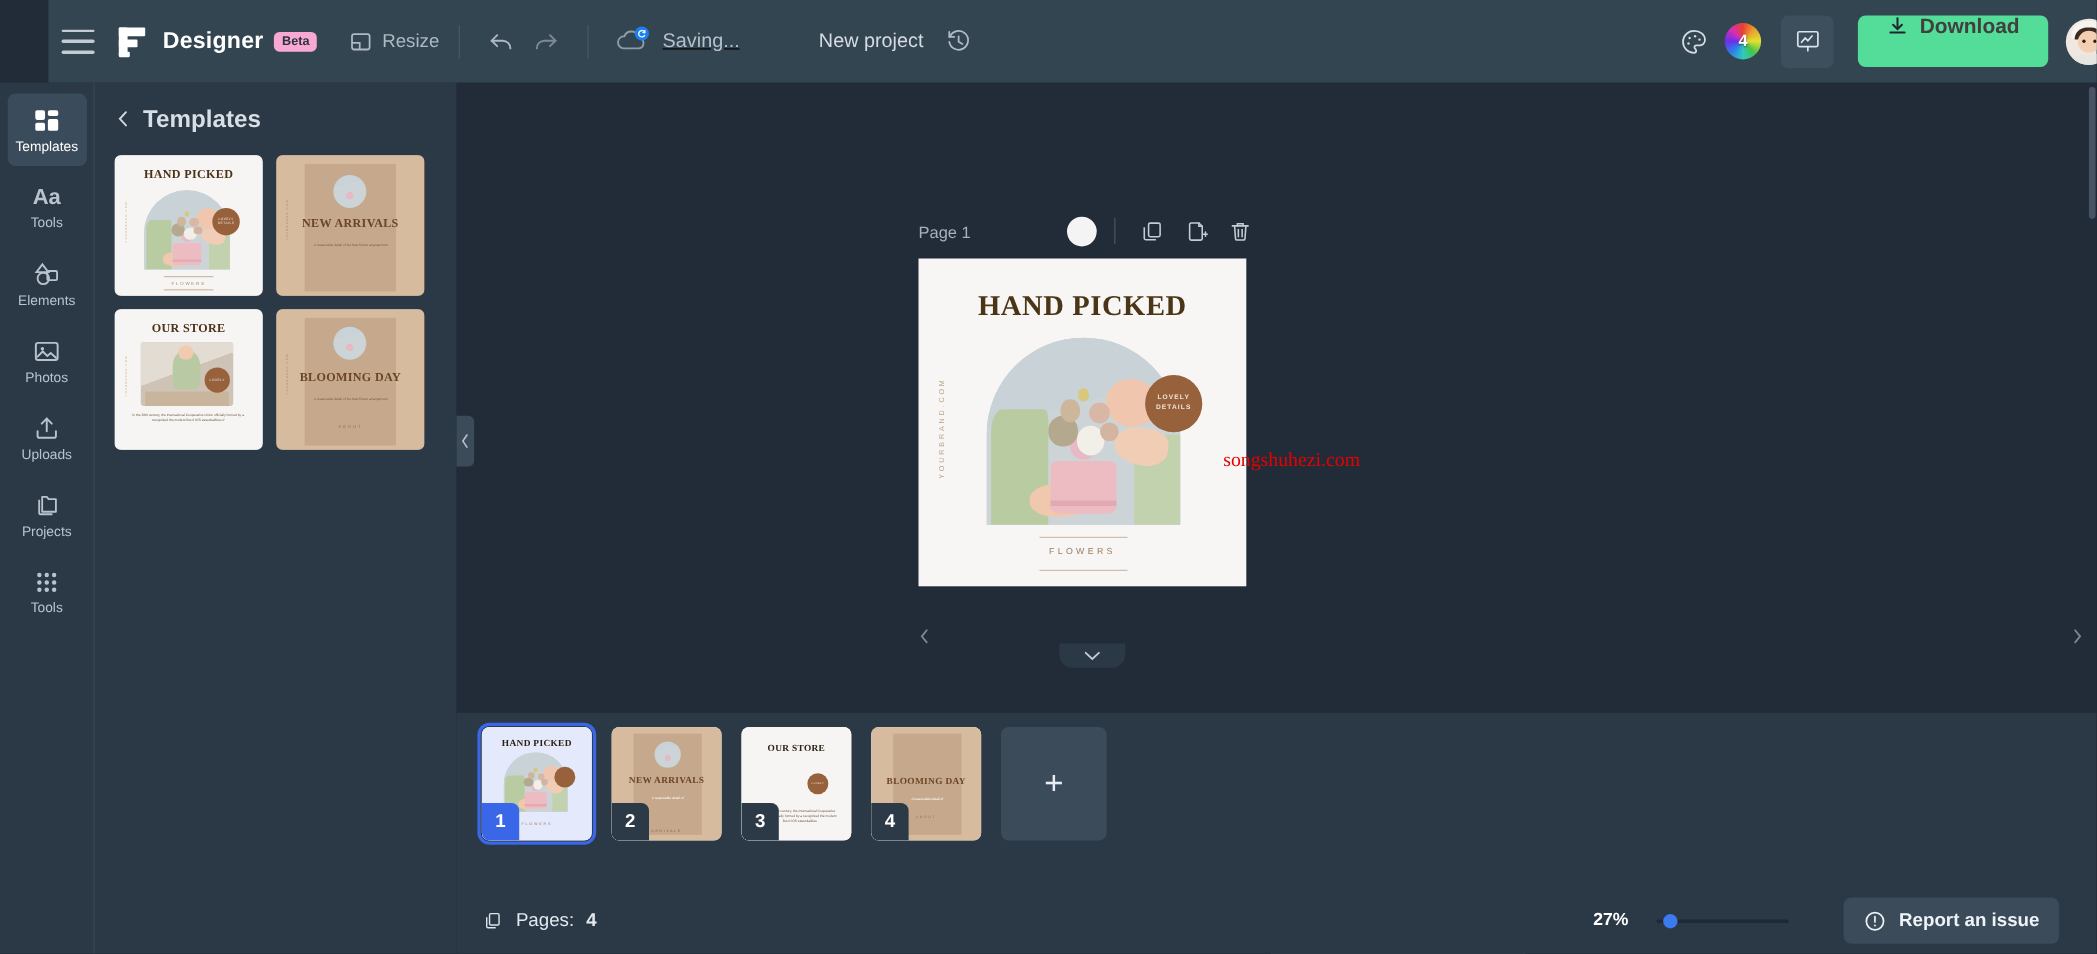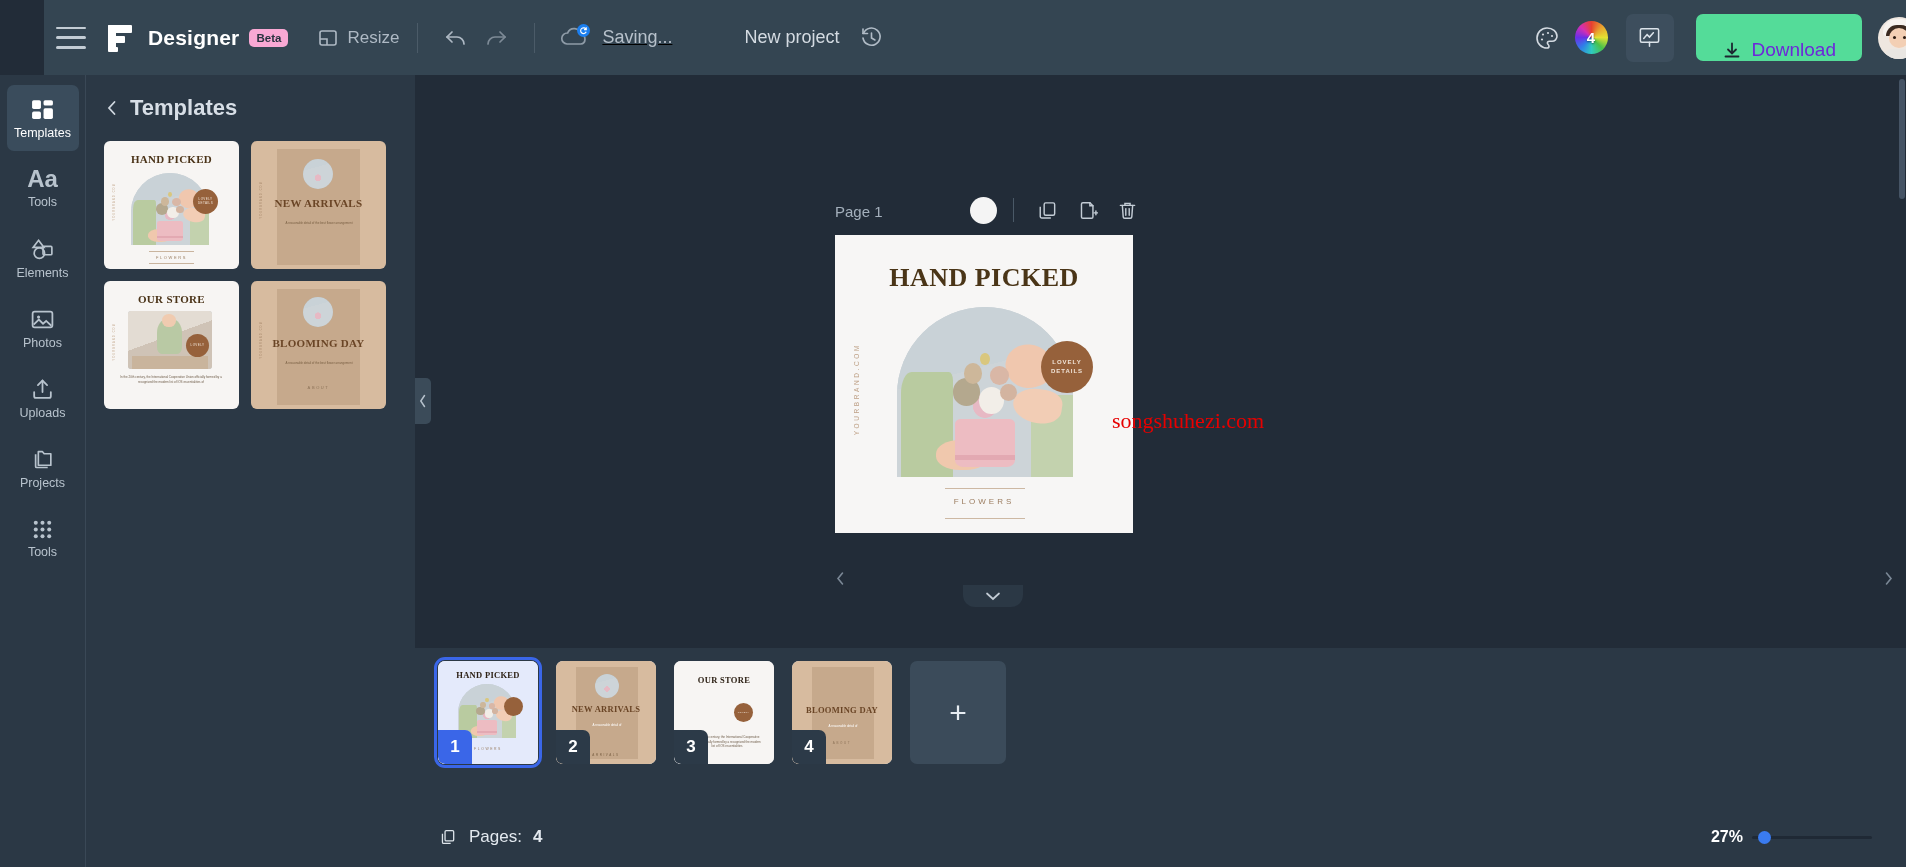--- a/index.html
+++ b/index.html
@@ -65,22 +65,22 @@
     cursor: pointer; margin-right: 18px;
   }
   .colorwheel span { color: #fff; font-size: 15px; font-weight: bold; text-shadow: 0 1px 2px rgba(0,0,0,.5); }
   .present-btn {
     width: 48px; height: 48px; border-radius: 7px; background: #3d4e5d;
     display: flex; align-items: center; justify-content: center; cursor: pointer;
     margin-right: 22px;
   }
   .download-btn {
     height: 47px; background: #54dc99; border: none; border-radius: 7px;
-    color: #6d28d9; font-size: 19px; font-weight: normal;
-    display: flex; align-items: flex-end; justify-content: center; gap: 10px;
+    color: #404040; font-size: 19px; font-weight: bold;
+    display: flex; align-items: flex-start; justify-content: center; gap: 10px;
     padding: 0 26px; cursor: pointer;
   }
   .avatar-wrap { display: flex; align-items: center; margin-left: 16px; margin-right: 8px; cursor: pointer; }
   .avatar {
     width: 42px; height: 42px; border-radius: 50%; overflow: hidden;
     background: #efe7e0; position: relative;
   }
   .avatar .hat { position:absolute; left:5px; top:2px; width:32px; height:17px; background:#f7f3ef; border-radius:16px 16px 4px 4px; }
   .avatar .face { position:absolute; left:11px; top:11px; width:20px; height:20px; background:#f3cfb4; border-radius:50%; }
   .avatar .hair { position:absolute; left:8px; top:8px; width:26px; height:11px; background:#3b2a20; border-radius:13px 13px 0 0; }
@@ -222,21 +222,21 @@
     display: flex; flex-direction: column; align-items: center; justify-content: center;
     font-size: 6px; font-weight: bold; letter-spacing: 1px; line-height: 1.5;
   }
   .ab-rule { position: absolute; left: 110px; width: 80px; height: 1px; background: #cdb8a3; }
   .ab-cap {
     position: absolute; left: 0; right: 0; text-align: center;
     font-size: 8px; letter-spacing: 3px; color: #9b7c5f;
   }
   .watermark {
     position: absolute; left: 697px; top: 333px;
-    color: #e60000; font-family: "Liberation Serif", serif; font-size: 22px;
+    color: #e60000; font-family: "Liberation Serif", serif; font-size: 18px;
     z-index: 9; pointer-events: none;
   }
 
   .hscroll-left { position: absolute; left: 420px; top: 496px; color: #7b8896; font-size: 14px; cursor: pointer; }
   .hscroll-right { position: absolute; right: 12px; top: 496px; color: #7b8896; font-size: 14px; cursor: pointer; }
 
   .chevron-bar {
     position: absolute; left: 963px; top: 585px; width: 60px; height: 22px;
     background: #2b3845; border-radius: 0 0 12px 12px;
     display: flex; align-items: center; justify-content: center; cursor: pointer;
@@ -259,21 +259,21 @@
     display: flex; align-items: center; justify-content: center; cursor: pointer;
     color: #e6ecf2; font-size: 30px; font-weight: 300;
   }
 
   .strip-bottom {
     position: absolute; left: 0; right: 16px; bottom: 0; height: 60px;
     display: flex; align-items: center; padding: 0 18px 0 24px;
   }
   .pages-count { display: flex; align-items: center; gap: 11px; color: #e3e9ef; font-size: 17px; }
   .pages-count b { font-weight: bold; }
-  .zoom-wrap { margin-left: auto; display: flex; align-items: center; gap: 9px; }
+  .zoom-wrap { margin-left: auto; display: flex; align-items: center; gap: 26px; }
   .zoom-val { color: #fff; font-size: 16px; font-weight: bold; }
   .zoom-track { width: 120px; height: 3px; background: #1f2935; border-radius: 3px; position: relative; cursor: pointer; }
   .zoom-knob { position: absolute; left: 6px; top: -5px; width: 13px; height: 13px; border-radius: 50%; background: #3a7bf0; }
   .report-btn {
     margin-left: 24px; height: 42px; background: #3b4b59; border: none; border-radius: 7px;
     color: #eef3f7; font-size: 17px; font-weight: bold; display: flex; align-items: center;
     gap: 11px; padding: 0 18px; cursor: pointer;
   }
 
   .right-scrollbar {
@@ -411,21 +411,21 @@
         <rect x="2" y="3" width="8.5" height="8.5" rx="1.6"></rect>
         <rect x="13" y="3" width="9" height="5.2" rx="1.6"></rect>
         <rect x="2" y="14" width="8.5" height="7" rx="1.6"></rect>
         <rect x="13" y="10.8" width="9" height="10.2" rx="1.6"></rect>
       </svg>
     </span>
     <span class="lbl">Templates</span>
   </div>
 
   <div class="rail-item">
-    <span style="font-size:24px;line-height:24px;font-weight:bold;text-align:right;">Aa</span>
+    <span style="font-size:20px;line-height:24px;font-weight:bold;text-align:right;">Aa</span>
     <span class="lbl">Tools</span>
   </div>
 
   <div class="rail-item">
     <span>
       <svg width="25" height="25" viewBox="0 0 24 24" fill="none" stroke="currentColor" stroke-width="1.6">
         <path d="M8.2 3.2L13.4 10H3z"></path>
         <rect x="12.5" y="9" width="8.5" height="8" rx="1"></rect>
         <circle cx="9" cy="15.5" r="5"></circle>
       </svg>
@@ -740,15 +740,25 @@
       </span>
       <span>Pages:</span>
       <b>4</b>
     </div>
 
     <div class="zoom-wrap">
       <span class="zoom-val">27%</span>
       <div class="zoom-track">
         <span class="zoom-knob"></span>
       </div>
+      <button class="report-btn">
+        <span>
+          <svg width="21" height="21" viewBox="0 0 22 22" fill="none" stroke="#eef3f7" stroke-width="1.6" stroke-linecap="round">
+            <circle cx="11" cy="11" r="8.2"></circle>
+              <path d="M11 6.6v5"></path>
+              <circle cx="11" cy="15" r=".9" fill="#eef3f7" stroke="none"></circle>
+          </svg>
+        </span>
+        <span>Report an issue</span>
+      </button>
     </div>
   </div>
 </div>
 
 </body></html>

